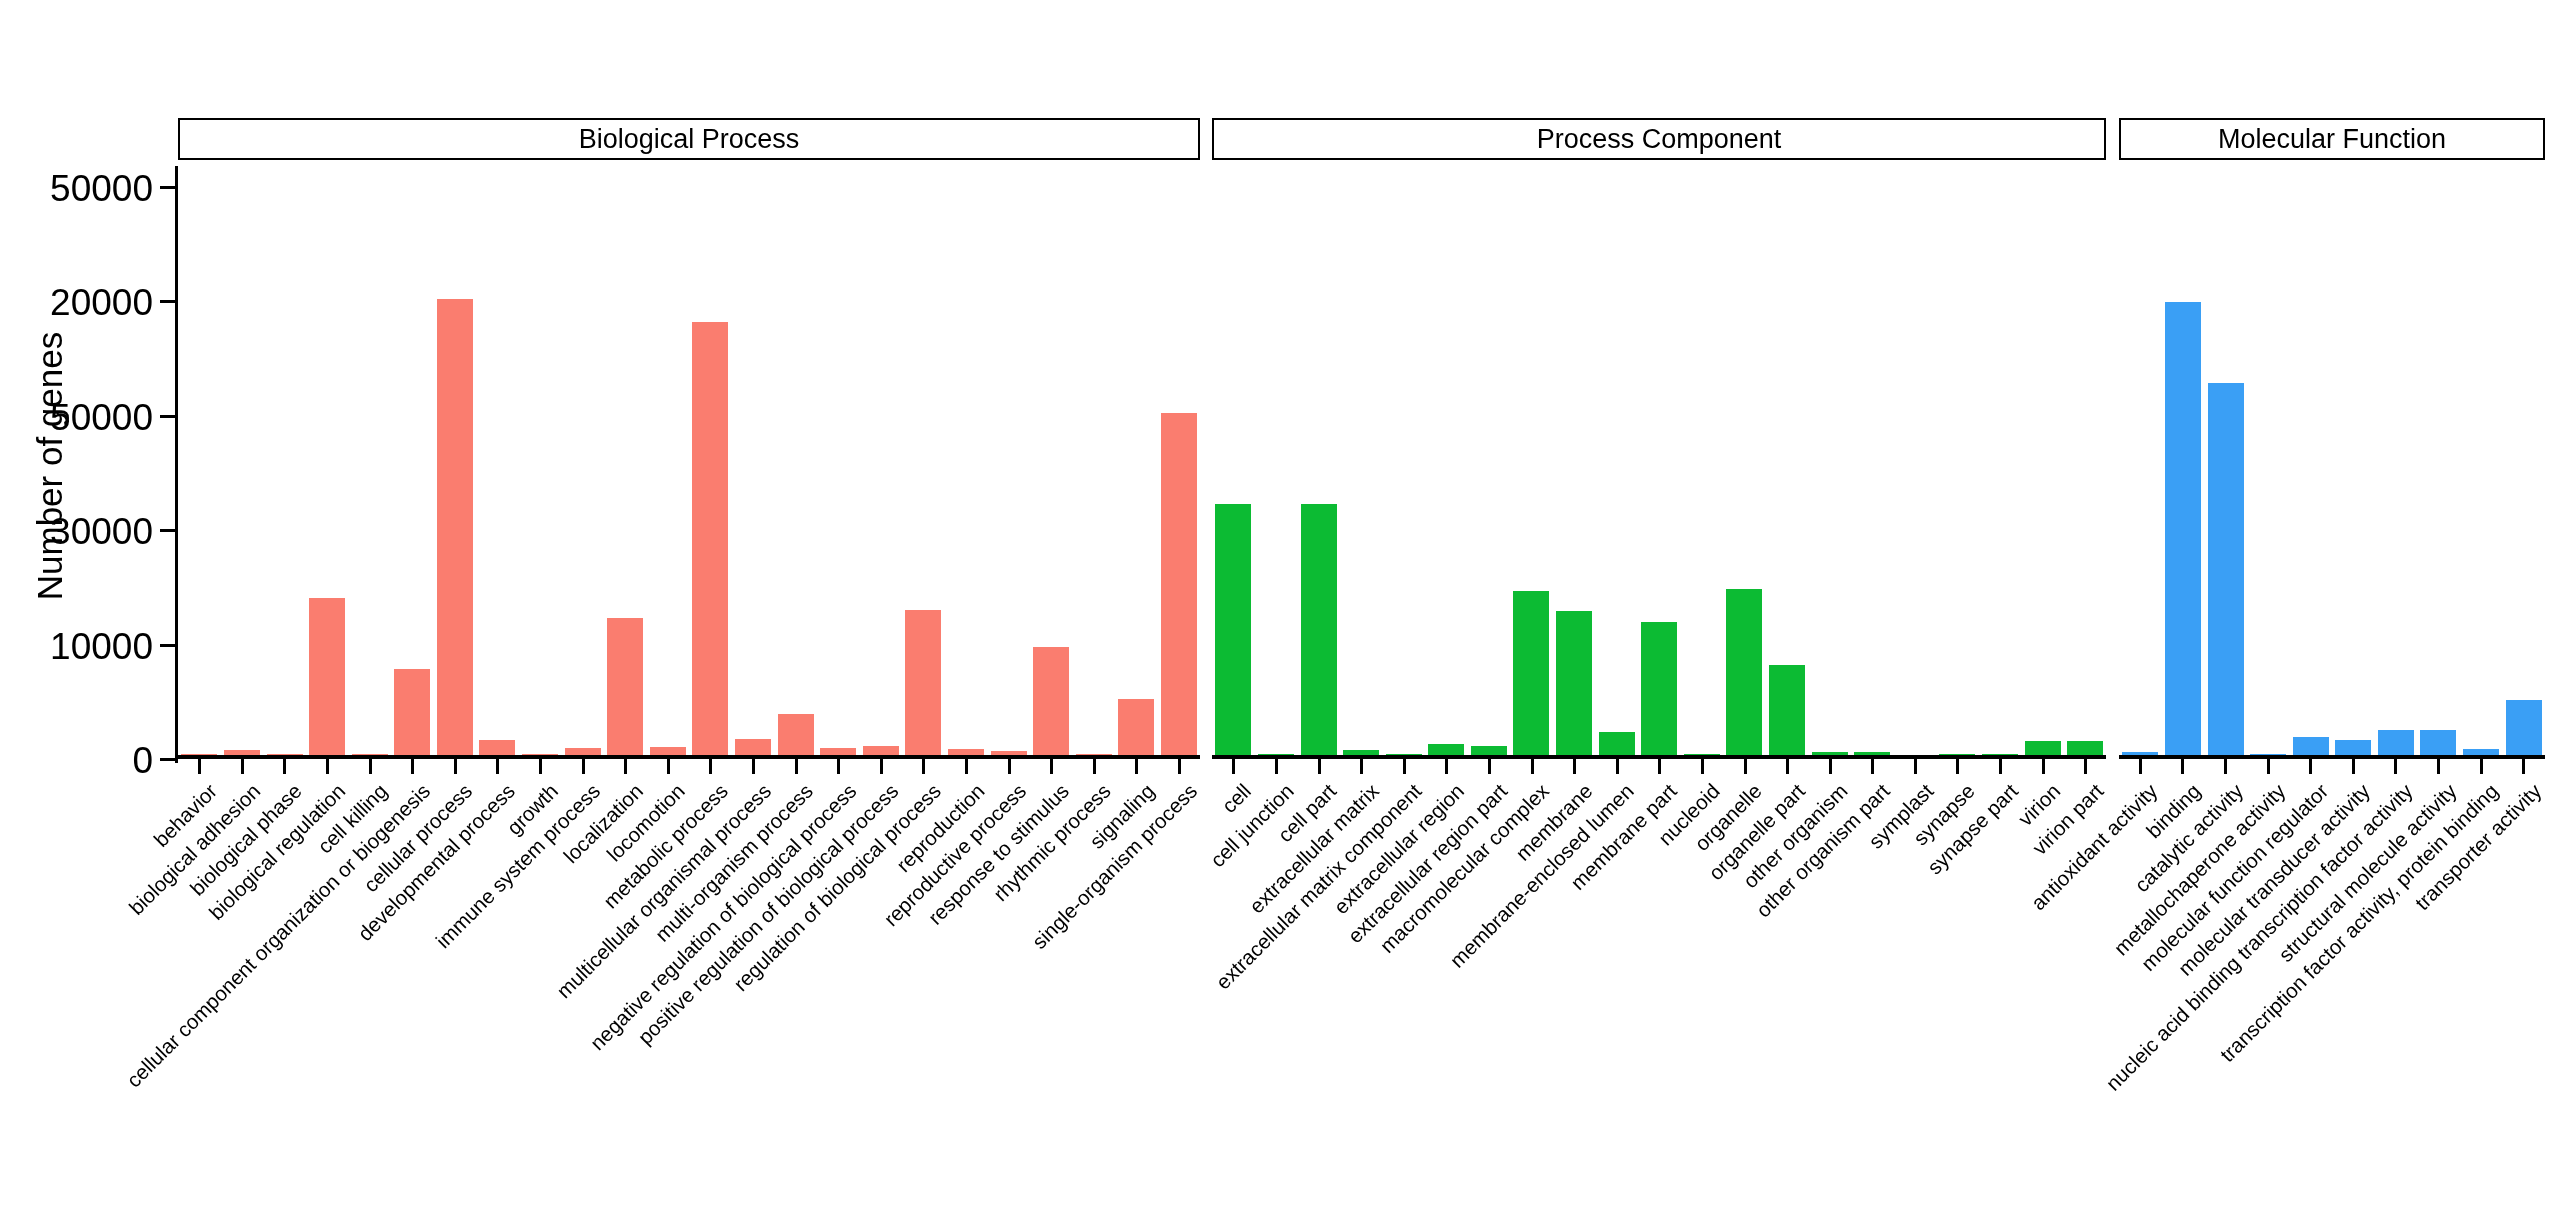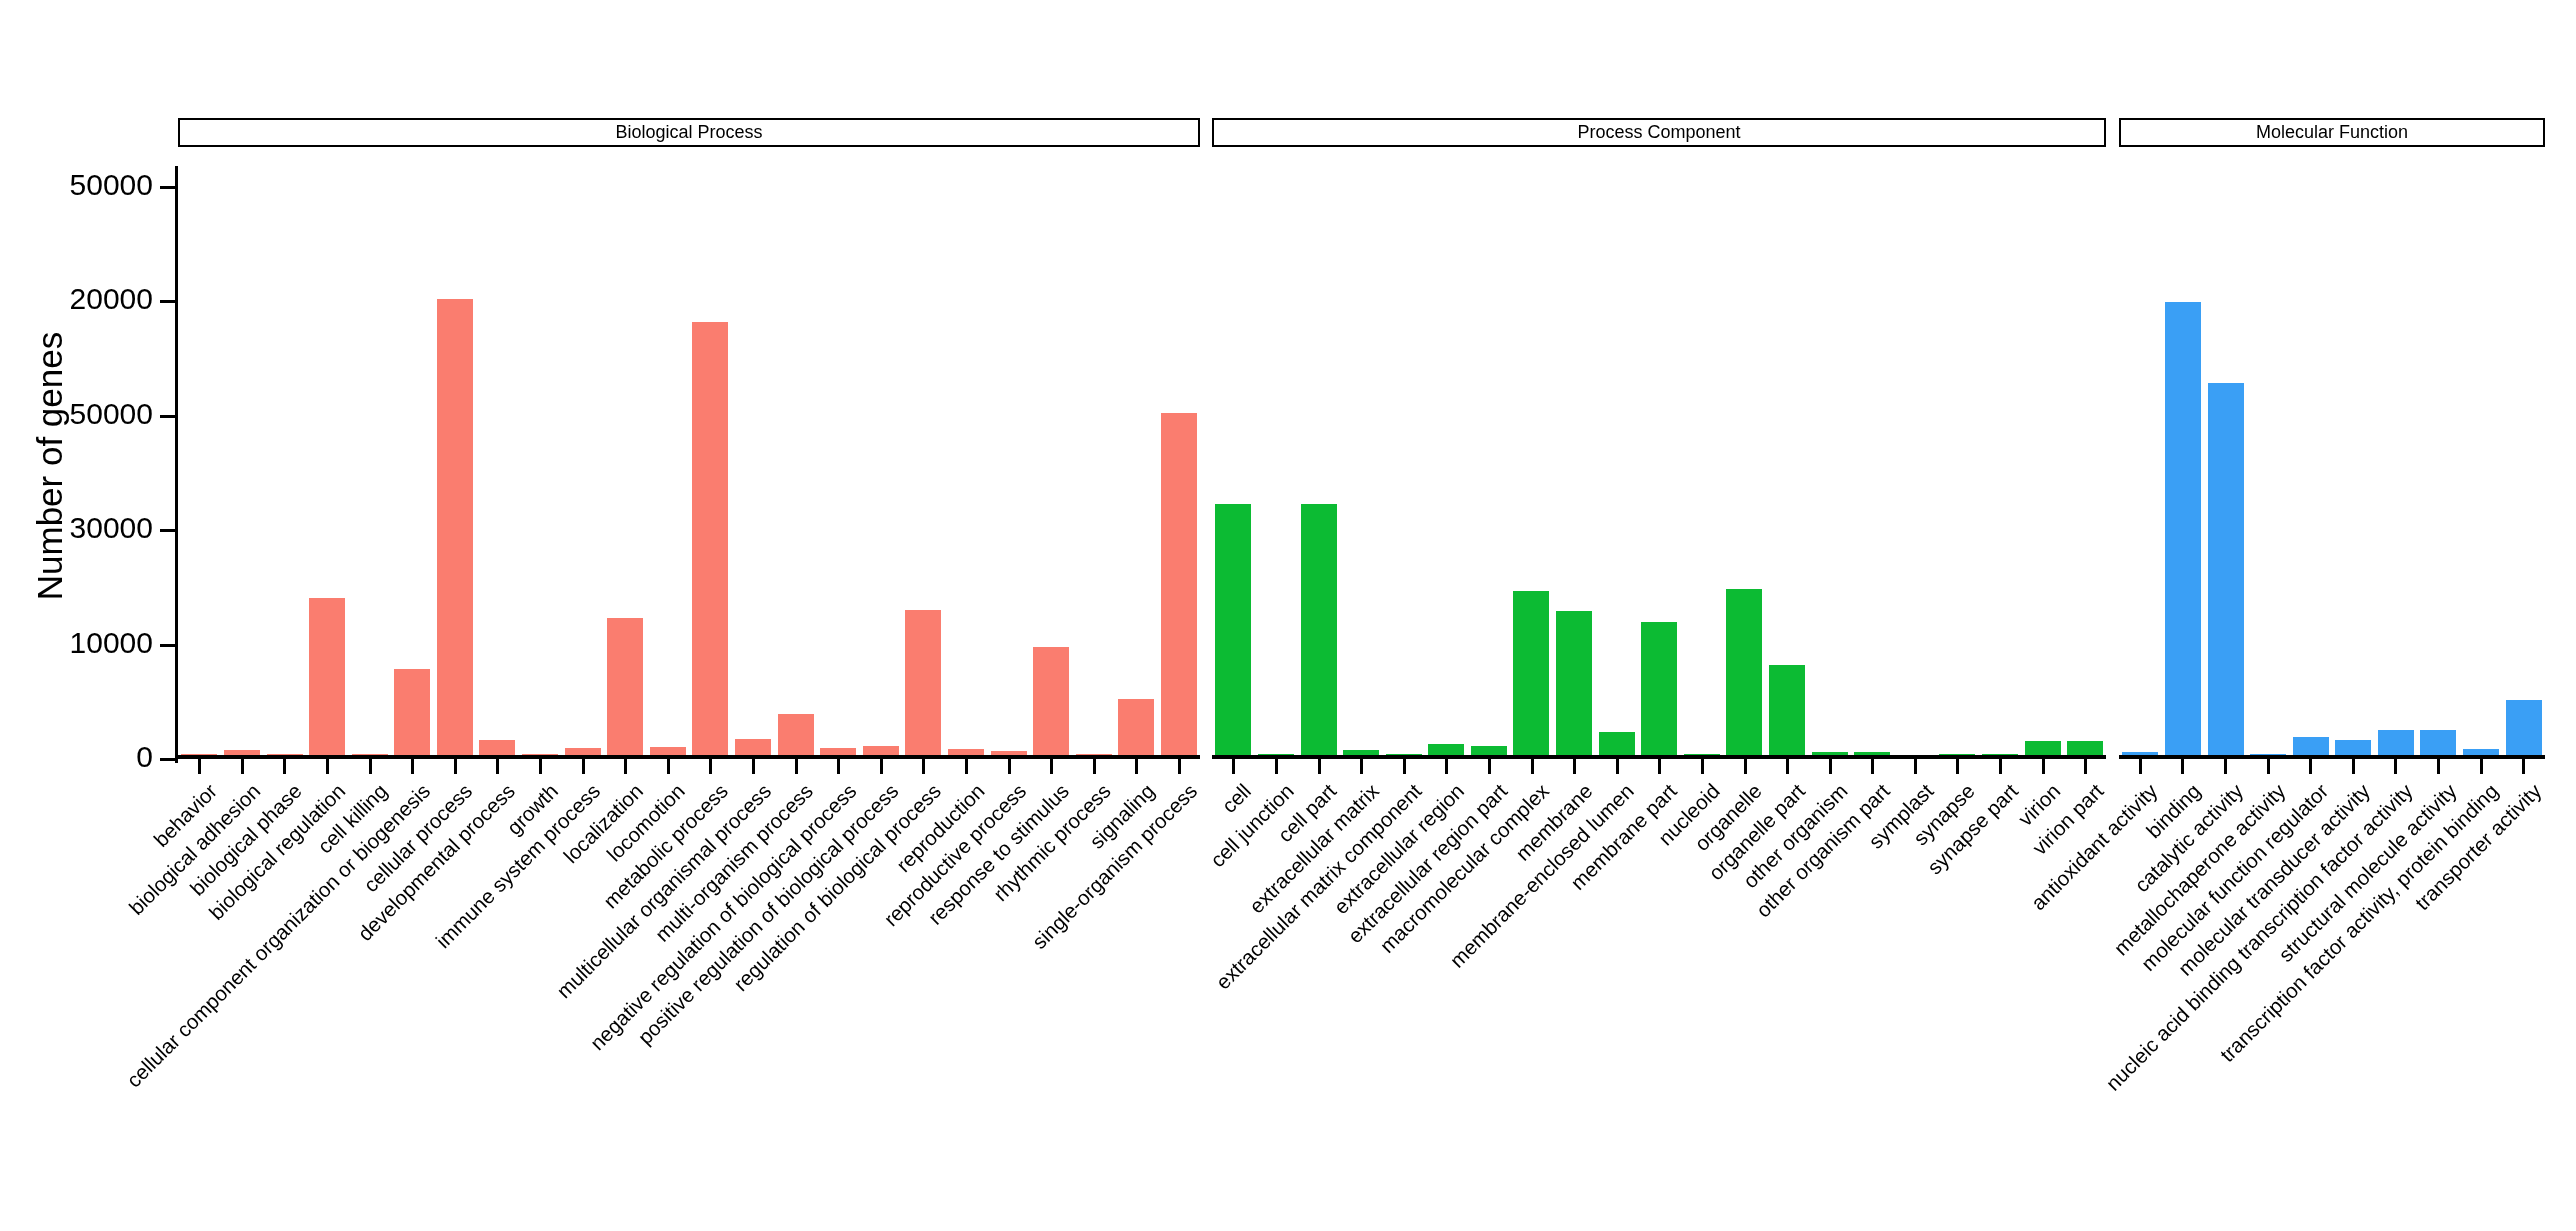--- a/index.html
+++ b/index.html
@@ -2,31 +2,31 @@
 <html style="font-size:10.6px"><head>
 <meta charset="utf-8">
 <style>
   html,body{margin:0;padding:0;background:#ffffff;}
   #page{position:relative;width:2576px;height:1232px;background:#ffffff;overflow:hidden;
         font-family:"Liberation Sans", sans-serif;color:#000;}
   #chart-title{position:absolute;top:12px;left:178px;width:2366px;text-align:center;
         font-size:39px;font-weight:400;letter-spacing:0px;}
   #y-axis-title{position:absolute;left:-216px;top:446px;width:532px;text-align:center;
         transform:rotate(-90deg);font-size:35px;}
-  .panel-header{position:absolute;height:29px;border:2.7px solid #000;box-sizing:border-box;
-        display:flex;align-items:center;justify-content:center;font-size:18px;background:#fff;}
+  .panel-header{position:absolute;height:42px;border:2.7px solid #000;box-sizing:border-box;
+        display:flex;align-items:center;justify-content:center;font-size:27px;background:#fff;}
   .panel{position:absolute;border-bottom:4px solid #000;box-sizing:content-box;}
   .bar{position:absolute;bottom:0;}
   .x-tick{position:absolute;width:3.3px;height:14.6px;background:#000;}
   .x-label-anchor{position:absolute;width:0;height:0;}
   .x-label{position:absolute;right:0;top:0;white-space:nowrap;font-size:20.6px;
         transform:rotate(-45deg);transform-origin:top right;}
   #y-axis-line{position:absolute;width:3.3px;background:#000;}
   .y-tick{position:absolute;width:14.6px;height:3.3px;background:#000;}
-  .y-tick-label{position:absolute;text-align:right;font-size:30px;}
+  .y-tick-label{position:absolute;text-align:right;font-size:37px;}
 </style>
 </head>
 <body>
 
 <div id="page">
   <div id="y-axis-title">Number of genes</div>
   <div id="y-axis-line" style="left: 175px; top: 166px; height: 597px;"></div>
   <div id="yaxis-layer">
       <div class="y-tick" style="left: 160px; top: 758px;"></div>
       <div class="y-tick-label" style="left: 27px; width: 126px; top: 740px;">0</div>

